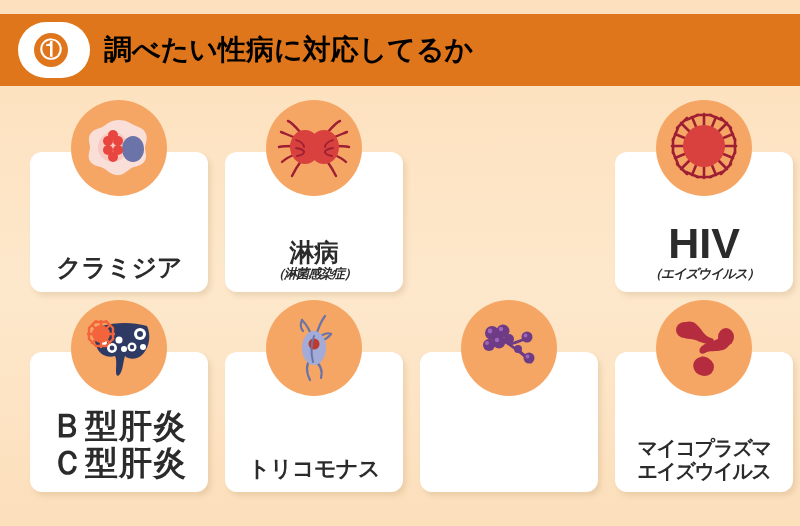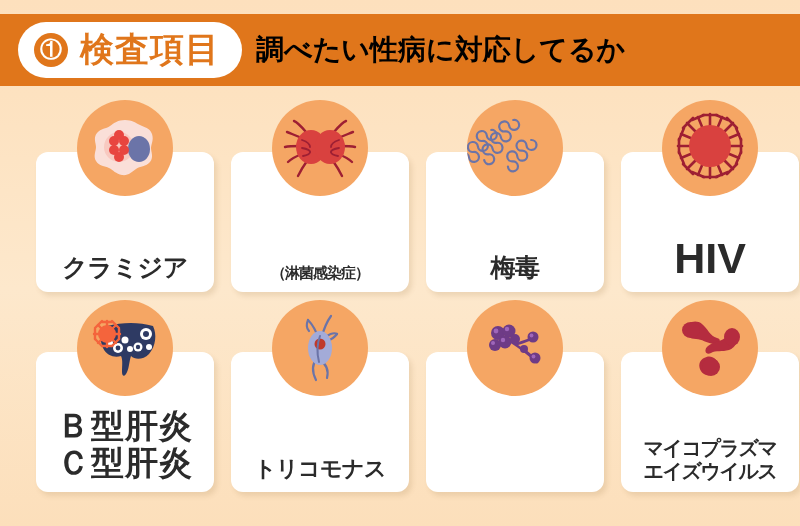--- a/index.html
+++ b/index.html
@@ -73,21 +73,21 @@
     color: #000000;
     font-size: 28px;
     font-weight: bold;
     letter-spacing: 0px;
     white-space: nowrap;
   }
 
   
   .card-grid {
     position: absolute;
-    left: 18px;
+    left: 12px;
     top: 100px;
     width: 668px;
     height: 420px;
   }
 
   .card {
     position: absolute;
     width: 178px;
     height: 140px;
     background: #ffffff;
@@ -122,35 +122,34 @@
 
   .card-label {
     text-align: center;
     color: #2b2b2b;
     font-weight: bold;
     line-height: 1.12;
     font-family: "DejaVu Sans", "Liberation Sans", sans-serif;
   }
 
   .lbl-main   { font-size: 25px; display: block; letter-spacing: -0.5px; }
-  .lbl-sub    { font-size: 15px; display: block; letter-spacing: -1px; }
+  .lbl-sub    { font-size: 13px; display: block; letter-spacing: -1px; font-style: italic; }
   .lbl-two    { font-size: 33px; display: block; letter-spacing: 1px; }
   .lbl-narrow { font-size: 20px; display: block; letter-spacing: -1.5px; }
   .lbl-big    { font-size: 43px; display: block; font-family: "Liberation Sans", sans-serif; }
   .lbl-one    { font-size: 22px; display: block; letter-spacing: -0.5px; }
 </style>
 </head>
 <body>
 
 <div class="header-bar">
   <div class="header-inner">
 
     <div class="title-pill">
       <span class="step-badge">①</span>
-      <span class="title-text">検査項目</span>
     </div>
 
     <span class="subtitle-text">調べたい性病に対応してるか</span>
 
   </div>
 </div>
 
 <div class="card-grid">
 
   <div class="card row1 col1">
@@ -193,44 +192,25 @@
           <path d="M30 40 C36 42 38 45 38 47"></path>
           <path d="M30 48 C36 49 38 50 38 52"></path>
           <path d="M31 56 C36 55 38 54 38 52"></path>
           <path d="M67 40 C61 42 59 45 59 47"></path>
           <path d="M67 48 C61 49 59 50 59 52"></path>
           <path d="M66 56 C61 55 59 54 59 52"></path>
         </g>
       </svg>
     </div>
     <div class="card-label">
+      <span class="lbl-main">淋病</span>
       <span class="lbl-sub">（淋菌感染症）</span>
     </div>
   </div>
 
-  <div class="card row1 col3">
-    <div class="icon-circle">
-      <svg viewBox="0 0 96 96">
-        <g stroke="#6b74a8" stroke-width="2.2" fill="none" stroke-linecap="round">
-          <g transform="translate(24,28) rotate(12)">
-            <path d="M2 0 a5 5 0 1 1 5 5 a5 5 0 1 0 5 5 a5 5 0 1 1 5 5 a5 5 0 1 0 5 5 a5 5 0 1 1 5 5 a5 5 0 1 0 5 5" transform="rotate(72)"></path>
-          </g>
-          <g transform="translate(46,18) rotate(8)">
-            <path d="M2 0 a5 5 0 1 1 5 5 a5 5 0 1 0 5 5 a5 5 0 1 1 5 5 a5 5 0 1 0 5 5 a5 5 0 1 1 5 5 a5 5 0 1 0 5 5 a5 5 0 1 1 5 5" transform="rotate(73)"></path>
-          </g>
-          <g transform="translate(64,38) rotate(14)">
-            <path d="M2 0 a5 5 0 1 1 5 5 a5 5 0 1 0 5 5 a5 5 0 1 1 5 5 a5 5 0 1 0 5 5 a5 5 0 1 1 5 5" transform="rotate(72)"></path>
-          </g>
-        </g>
-      </svg>
-    </div>
-    <div class="card-label">
-      <span class="lbl-main">梅毒</span>
-    </div>
-  </div>
 
   <div class="card row1 col4">
     <div class="icon-circle">
       <svg viewBox="0 0 96 96">
         <g stroke="#9e1f33" stroke-width="2.6" stroke-linecap="round">
           <g>
             <path d="M48 46 L48 14"></path>
               <path d="M41 15 L55 15"></path>
             <path d="M48 46 L48 78"></path>
               <path d="M41 77 L55 77"></path>
@@ -262,20 +242,21 @@
               <path d="M17 52 L22 64"></path>
             <path d="M48 46 L77 34"></path>
               <path d="M74 28 L79 40"></path>
           </g>
         </g>
         <circle cx="48" cy="46" r="21" fill="#d9413f"></circle>
       </svg>
     </div>
     <div class="card-label">
       <span class="lbl-big">HIV</span>
+      <span class="lbl-sub">（エイズウイルス）</span>
     </div>
   </div>
 
   <div class="card row2 col1">
     <div class="icon-circle">
       <svg viewBox="0 0 96 96">
         <path d="M30 26 C46 22 62 22 76 26 C80 34 79 46 72 54 C66 60 58 60 54 56 C52 62 52 70 49 74 C47 77 45 76 45 72 C45 66 46 60 44 56 C38 58 30 56 26 48 C22 40 24 30 30 26 Z" fill="#2e3a63"></path>
         <g fill="#ffffff">
           <circle cx="69" cy="34" r="6"></circle>
           <circle cx="61" cy="47" r="4.5"></circle>

